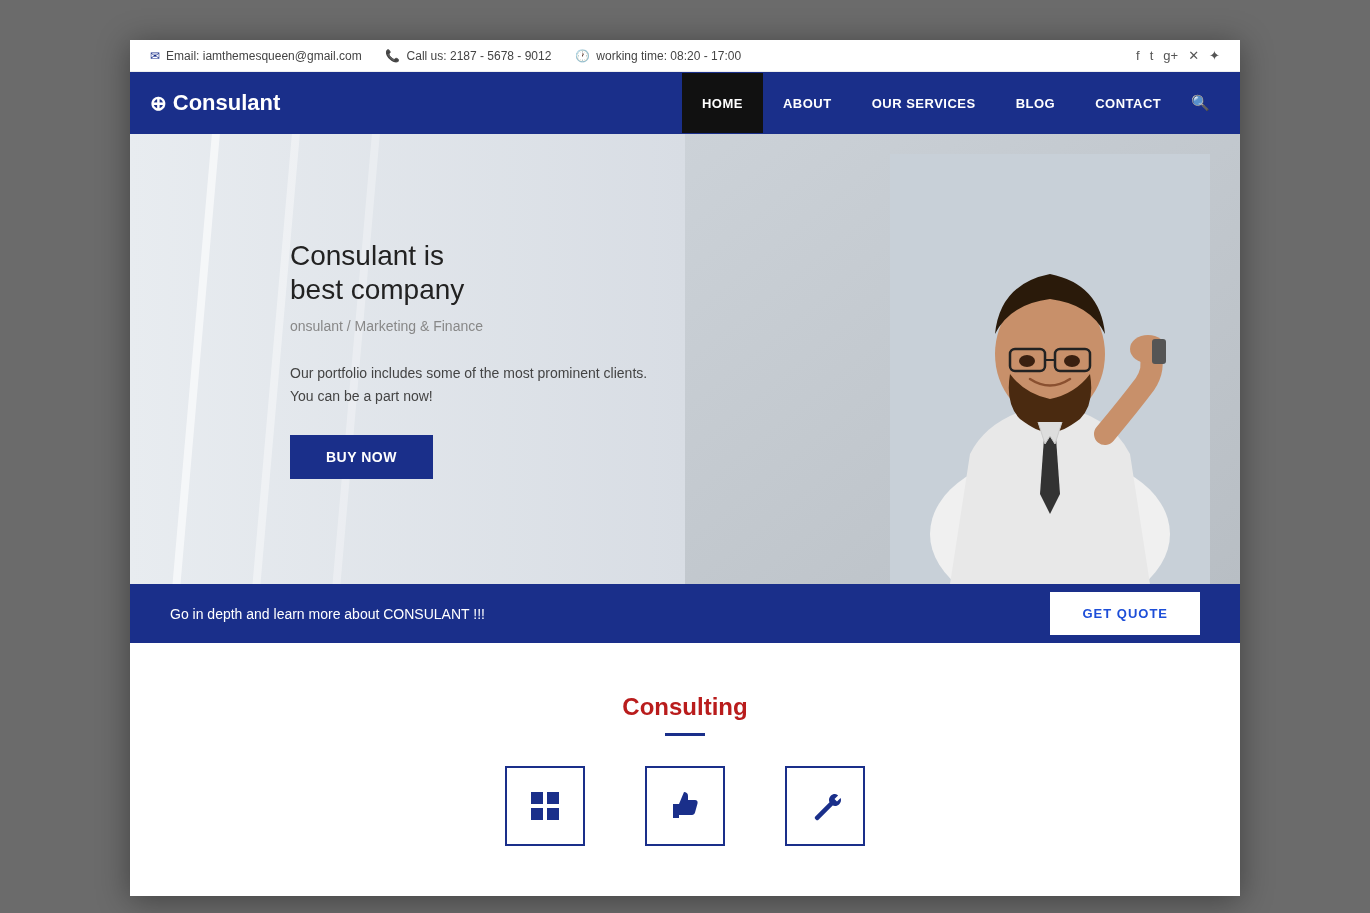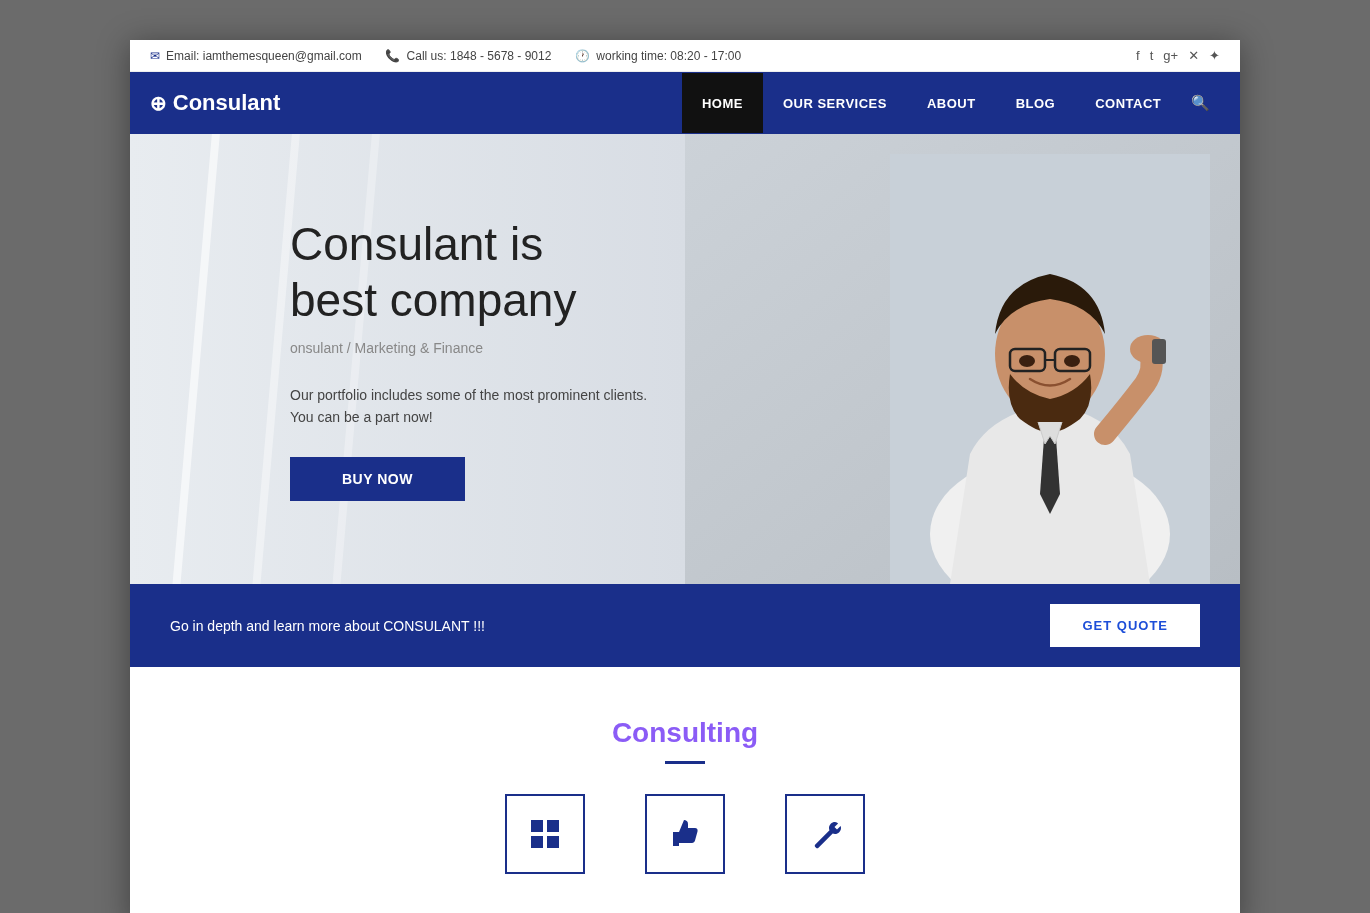--- a/index.html
+++ b/index.html
@@ -136,52 +136,52 @@
       transform: skewX(-5deg);
       box-shadow: 80px 0 0 rgba(255,255,255,0.4), 160px 0 0 rgba(255,255,255,0.3);
     }
     .hero-content {
       position: relative;
       z-index: 2;
       padding-left: 160px;
       flex: 1;
     }
     .hero-title {
-      font-size: 46px;
+      font-size: 28px;
       font-weight: 300;
       color: #222;
       line-height: 1.2;
       margin-bottom: 12px;
     }
     .hero-subtitle {
       font-size: 14px;
       color: #888;
       margin-bottom: 28px;
     }
     .hero-desc {
       font-size: 14px;
       color: #444;
       line-height: 1.6;
       margin-bottom: 28px;
     }
     .hero-btn {
       background: #1a2f8a;
       color: #fff;
       border: none;
-      padding: 14px 52px;
+      padding: 14px 36px;
       font-size: 14px;
       font-weight: 600;
       cursor: pointer;
       text-transform: uppercase;
       letter-spacing: 0.5px;
     }
     
     .cta-bar {
       background: #1a2f8a;
-      padding: 20px 40px;
+      padding: 8px 40px;
       display: flex;
       align-items: center;
       justify-content: space-between;
     }
     .cta-text {
       color: #fff;
       font-size: 14px;
     }
     .cta-btn {
       background: #fff;
@@ -194,23 +194,23 @@
       cursor: pointer;
       text-transform: uppercase;
     }
     
     .consulting-section {
       background: #fff;
       padding: 50px 20px 30px;
       text-align: center;
     }
     .consulting-title {
-      font-size: 28px;
+      font-size: 24px;
       font-weight: 700;
-      color: #8b5cf6;
+      color: #b91c1c;
       margin-bottom: 12px;
     }
     .consulting-divider {
       width: 40px;
       height: 3px;
       background: #1a2f8a;
       margin: 0 auto 30px;
     }
     .consulting-icons {
       display: flex;
@@ -252,21 +252,21 @@
 <div class="browser-window">
 
   <div class="top-bar">
     <div class="top-bar-left">
       <div class="top-bar-item">
         <span class="top-bar-icon">✉</span>
         <span>Email: iamthemesqueen@gmail.com</span>
       </div>
       <div class="top-bar-item">
         <span class="top-bar-icon">📞</span>
-        <span>Call us: 1848 - 5678 - 9012</span>
+        <span>Call us: 2187 - 5678 - 9012</span>
       </div>
       <div class="top-bar-item">
         <span class="top-bar-icon">🕐</span>
         <span>working time: 08:20 - 17:00</span>
       </div>
     </div>
     <div class="top-bar-right">
       <a class="social-icon" href="#">f</a>
       <a class="social-icon" href="#">t</a>
       <a class="social-icon" href="#">g+</a>
@@ -275,22 +275,22 @@
     </div>
   </div>
 
   <nav class="navbar">
     <a class="logo" href="#">
       <span class="logo-icon">⊕</span>
       <span>Consulant</span>
     </a>
     <div class="nav-links">
       <a class="nav-link active" href="#">HOME</a>
+      <a class="nav-link" href="#">ABOUT</a>
       <a class="nav-link" href="#">OUR SERVICES</a>
-      <a class="nav-link" href="#">ABOUT</a>
       <a class="nav-link" href="#">BLOG</a>
       <a class="nav-link" href="#">CONTACT</a>
       <span class="nav-search">🔍</span>
     </div>
   </nav>
 
   <div class="hero">
     <div class="hero-window-lines"></div>
     <div class="hero-window-detail"></div>
 

